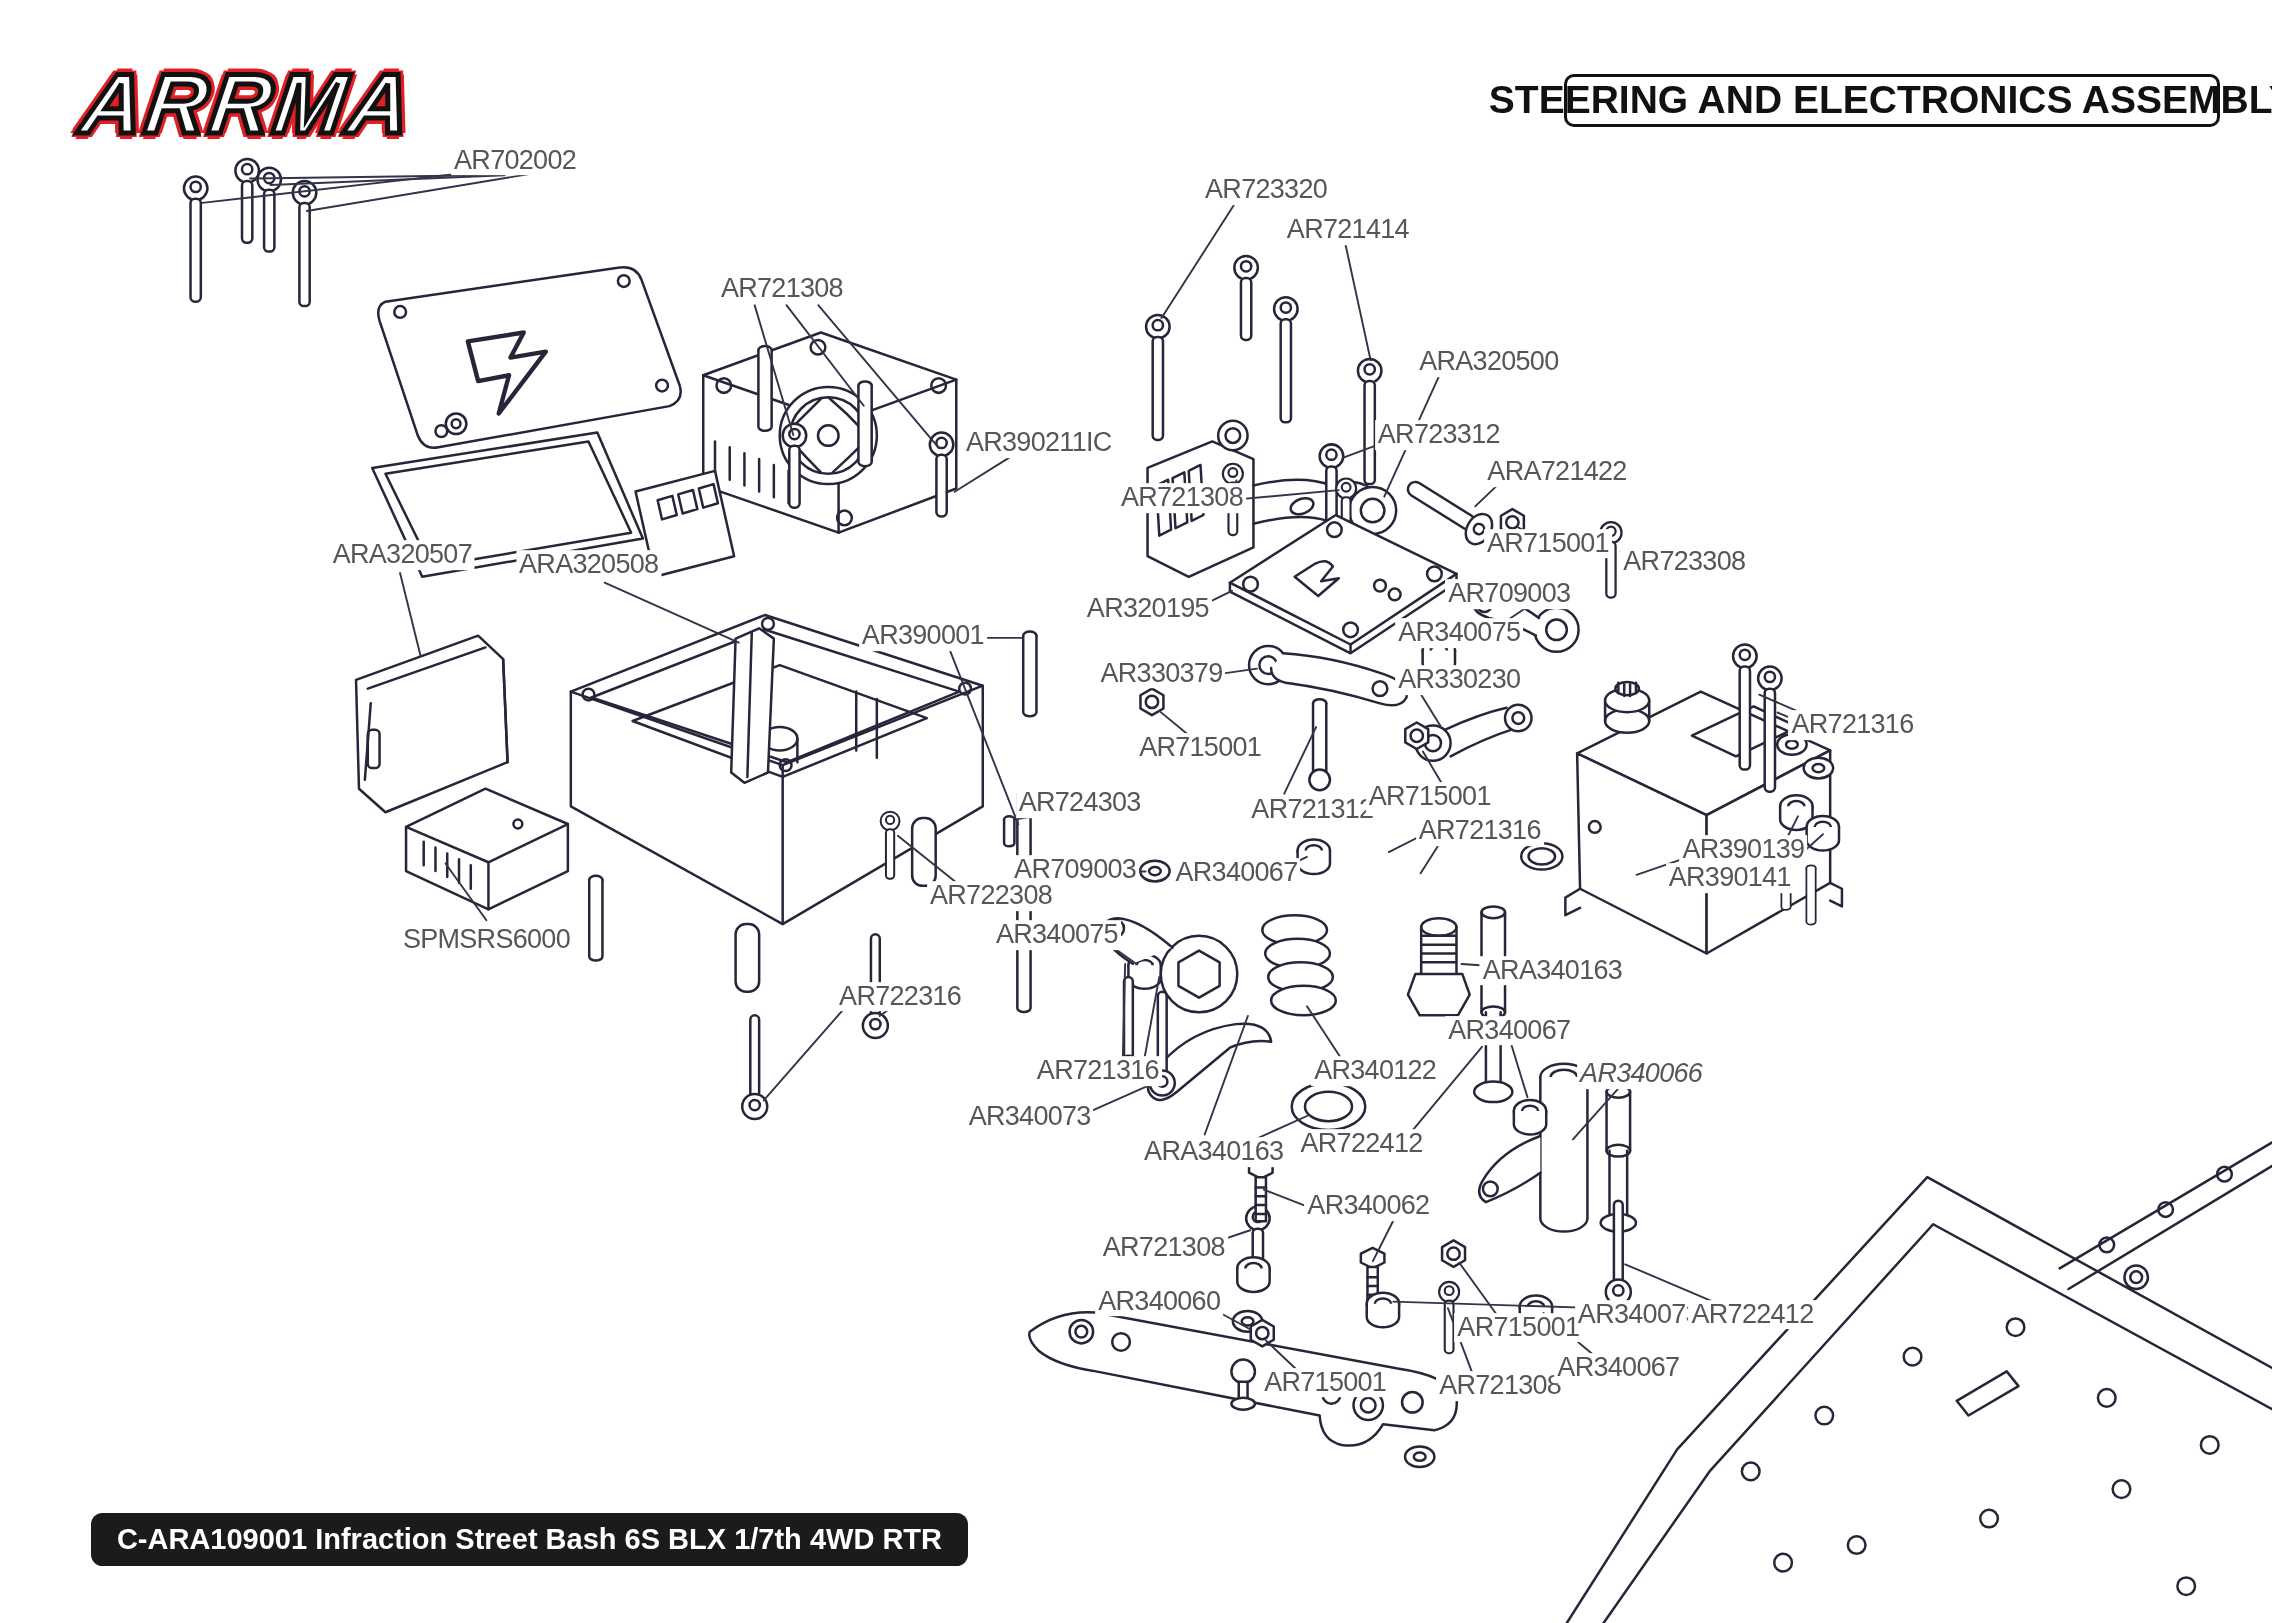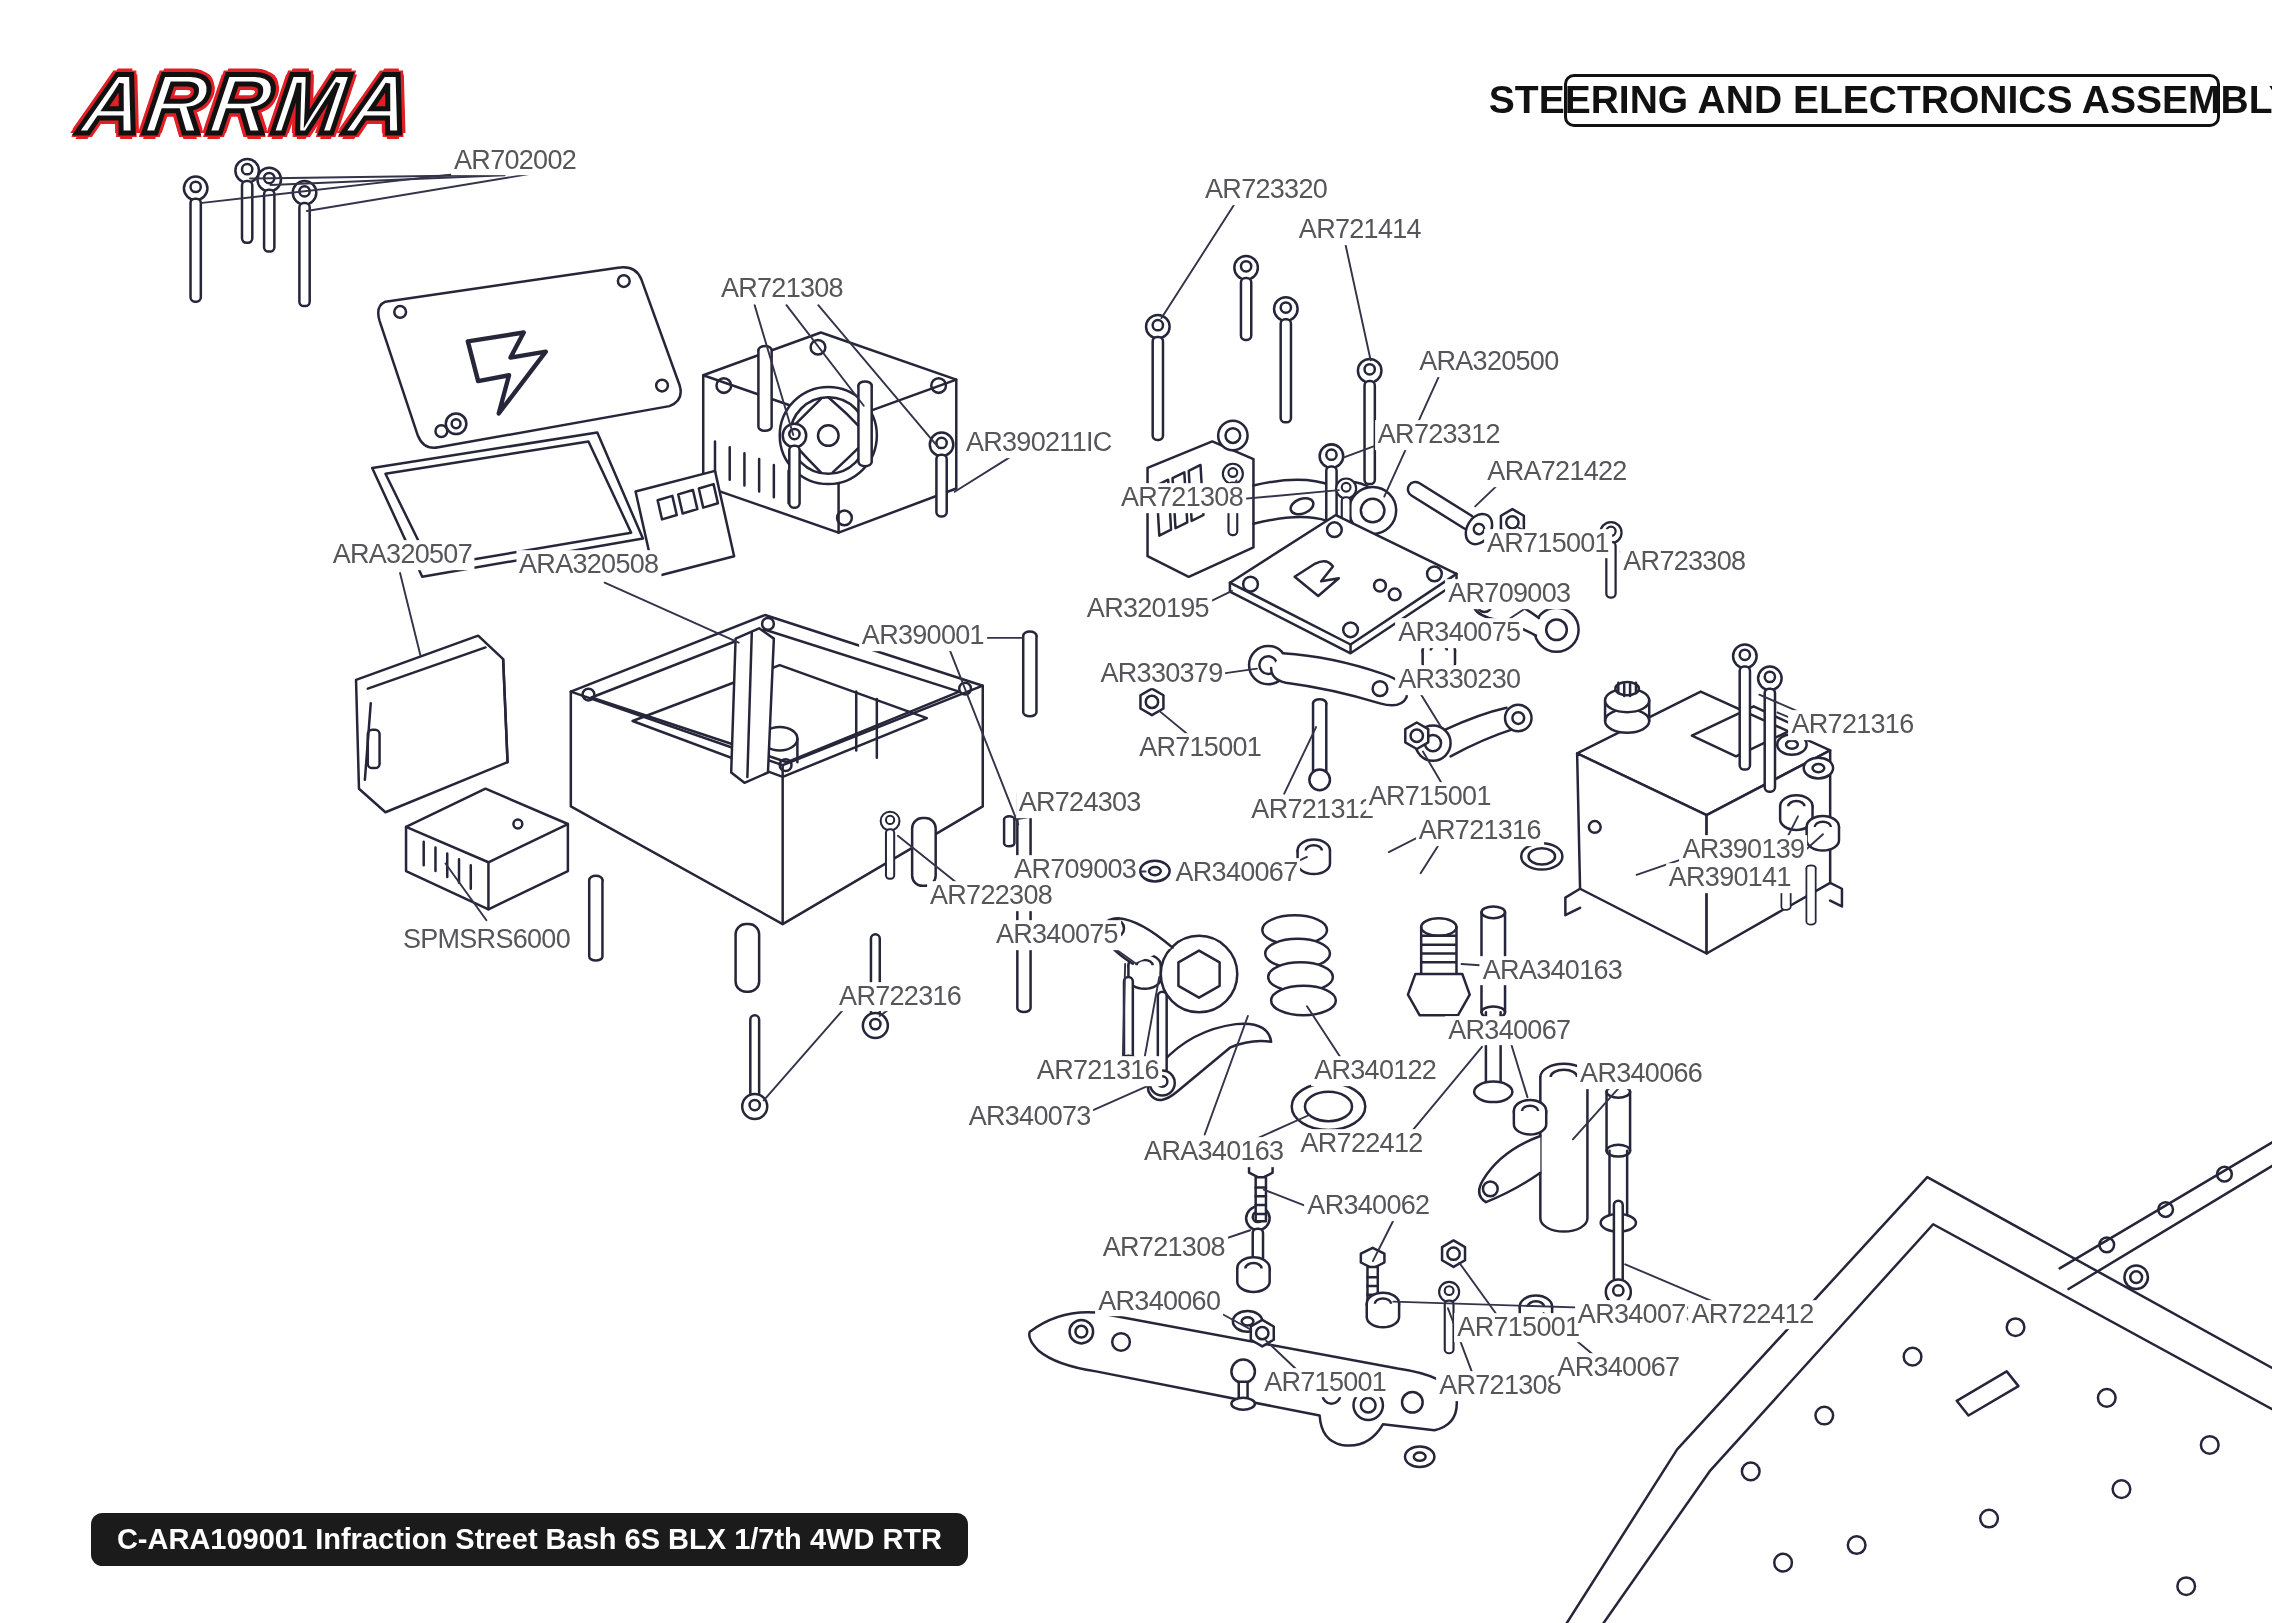--- a/index.html
+++ b/index.html
@@ -472,42 +472,42 @@
       <div class="part-label" style="left: 47.3%; top: 53.6%;">AR709003</div>
       <div class="part-label" style="left: 43.6%; top: 55.2%;">AR722308</div>
       <div class="part-label" style="left: 46.5%; top: 57.6%;">AR340075</div>
       <div class="part-label" style="left: 48.3%; top: 66%;">AR721316</div>
       <div class="part-label" style="left: 45.3%; top: 68.8%;">AR340073</div>
       <div class="part-label" style="left: 53.4%; top: 71%;">ARA340163</div>
       <div class="part-label" style="left: 54.4%; top: 53.8%;">AR340067</div>
       <div class="part-label" style="left: 60.5%; top: 66%;">AR340122</div>
       <div class="part-label" style="left: 59.9%; top: 70.5%;">AR722412</div>
       <div class="part-label" style="left: 55.7%; top: 11.7%;">AR723320</div>
-      <div class="part-label" style="left: 59.3%; top: 14.2%; margin-left: 12px;">AR721414</div>
+      <div class="part-label" style="left: 59.3%; top: 14.2%;">AR721414</div>
       <div class="part-label" style="left: 65.5%; top: 22.3%;">ARA320500</div>
       <div class="part-label" style="left: 63.3%; top: 26.8%;">AR723312</div>
       <div class="part-label" style="left: 68.5%; top: 29.1%;">ARA721422</div>
       <div class="part-label" style="left: 52%; top: 30.7%;">AR721308</div>
       <div class="part-label" style="left: 50.5%; top: 37.5%;">AR320195</div>
       <div class="part-label" style="left: 68.1%; top: 33.5%;">AR715001</div>
       <div class="part-label" style="left: 74.1%; top: 34.6%;">AR723308</div>
       <div class="part-label" style="left: 66.4%; top: 36.6%;">AR709003</div>
       <div class="part-label" style="left: 64.2%; top: 39%;">AR340075</div>
       <div class="part-label" style="left: 51.1%; top: 41.5%;">AR330379</div>
       <div class="part-label" style="left: 64.2%; top: 41.9%;">AR330230</div>
       <div class="part-label" style="left: 52.8%; top: 46.1%;">AR715001</div>
       <div class="part-label" style="left: 55.8%; top: 49.9%; margin-left: 44px;">AR721312</div>
       <div class="part-label" style="left: 62.9%; top: 49.1%;">AR715001</div>
       <div class="part-label" style="left: 81.5%; top: 44.7%;">AR721316</div>
       <div class="part-label" style="left: 65.1%; top: 51.2%;">AR721316</div>
       <div class="part-label" style="left: 76.7%; top: 52.4%;">AR390139</div>
       <div class="part-label" style="left: 76.1%; top: 54.1%;">AR390141</div>
       <div class="part-label" style="left: 68.3%; top: 59.8%;">ARA340163</div>
       <div class="part-label" style="left: 66.4%; top: 63.5%;">AR340067</div>
-      <div class="part-label" style="left: 72.2%; top: 66.2%;">AR340066</div>
+      <div class="part-label" style="left: 72.2%; top: 66.2%; font-style: italic;">AR340066</div>
       <div class="part-label" style="left: 51.2%; top: 76.9%;">AR721308</div>
       <div class="part-label" style="left: 60.2%; top: 74.3%;">AR340062</div>
       <div class="part-label" style="left: 51%; top: 80.2%;">AR340060</div>
       <div class="part-label" style="left: 58.3%; top: 85.2%;">AR715001</div>
       <div class="part-label" style="left: 66%; top: 85.4%;">AR721308</div>
       <div class="part-label" style="left: 71.2%; top: 84.3%;">AR340067</div>
       <div class="part-label" style="left: 66.8%; top: 81.8%;">AR715001</div>
       <div class="part-label" style="left: 72.1%; top: 81%;">AR340073</div>
       <div class="part-label" style="left: 77.1%; top: 81%;">AR722412</div>
     </div>

